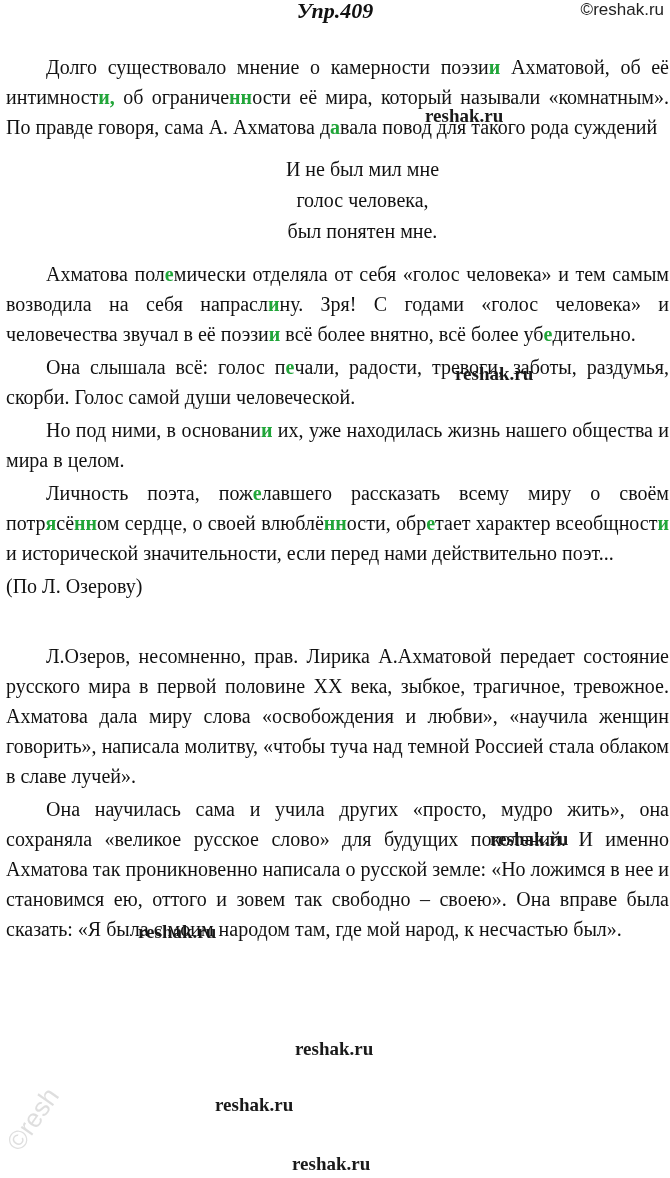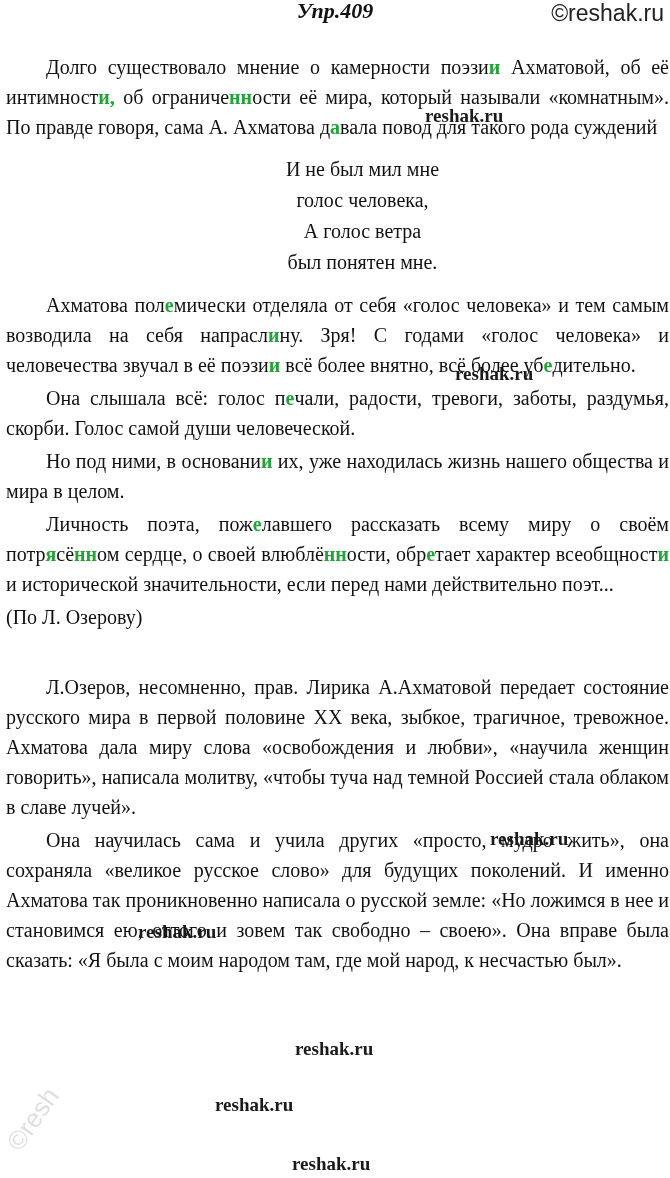--- a/index.html
+++ b/index.html
@@ -7,21 +7,21 @@
       width: 670px; height: 1178px; position: relative; overflow: hidden;
       font-family: "Liberation Serif", "DejaVu Serif", serif;
       color: #111111;
     }
     .header-title {
       position: absolute; top: -2px; left: 0; width: 670px; text-align: center;
       font-weight: bold; font-style: italic; font-size: 22px;
     }
     .header-brand {
       position: absolute; top: 0px; right: 6px;
-      font-family: "Liberation Sans", "DejaVu Sans", sans-serif; font-size: 23px; color: #222;
+      font-family: "Liberation Sans", "DejaVu Sans", sans-serif; font-size: 17px; color: #222;
     }
     .doc {
       position: absolute; top: 52px; left: 6px; width: 663px;
       font-size: 20px; line-height: 30px;
     }
     .p { text-align: justify; text-indent: 40px; margin: 0 0 3px 0; }
     .poem { text-align: center; margin: 12px; line-height: 31px; padding-left: 50px; }
     .poem-line { display: block; }
     .attribution { text-align: left; margin: 2px 0 0 0; }
     .gap { height: 40px; }
@@ -42,21 +42,20 @@
 <div>
   <div class="header-title">Упр.409</div>
   <div class="header-brand">©reshak.ru</div>
 </div>
 
 <div class="doc">
   <p class="p"><span>Долго существовало мнение о камерности поэзи</span><span class="hl" style="color: rgb(33, 165, 57);">и</span><span> Ахматовой, об её интимност</span><span class="hl" style="color: rgb(33, 165, 57);">и,</span><span> об ограниче</span><span class="hl" style="color: rgb(33, 165, 57);">нн</span><span>ости её мира, который называли «комнатным». По правде говоря, сама А. Ахматова д</span><span class="hl" style="color: rgb(33, 165, 57);">а</span><span>вала повод для такого рода суждений</span></p>
   <div class="poem">
     <span class="poem-line">И не был мил мне</span>
     <span class="poem-line">голос человека,</span>
-    <span class="poem-line">А голос ветра</span>
     <span class="poem-line">был понятен мне.</span>
   </div>
   <p class="p"><span>Ахматова пол</span><span class="hl" style="color: rgb(33, 165, 57);">е</span><span>мически отделяла от себя «голос человека» и тем самым возводила на себя напрасл</span><span class="hl" style="color: rgb(33, 165, 57);">и</span><span>ну. Зря! С годами «голос человека» и человечества звучал в её поэзи</span><span class="hl" style="color: rgb(33, 165, 57);">и</span><span> всё более внятно, всё более уб</span><span class="hl" style="color: rgb(33, 165, 57);">е</span><span>дительно.</span></p>
   <p class="p"><span>Она слышала всё: голос п</span><span class="hl" style="color: rgb(33, 165, 57);">е</span><span>чали, радости, тревоги, заботы, раздумья, скорби. Голос самой души человеческой.</span></p>
   <p class="p"><span>Но под ними, в основани</span><span class="hl" style="color: rgb(33, 165, 57);">и</span><span> их, уже находилась жизнь нашего общества и мира в целом.</span></p>
   <p class="p"><span>Личность поэта, пож</span><span class="hl" style="color: rgb(33, 165, 57);">е</span><span>лавшего рассказать всему миру о своём потр</span><span class="hl" style="color: rgb(33, 165, 57);">я</span><span>сё</span><span class="hl" style="color: rgb(33, 165, 57);">нн</span><span>ом сердце, о своей влюблё</span><span class="hl" style="color: rgb(33, 165, 57);">нн</span><span>ости, обр</span><span class="hl" style="color: rgb(33, 165, 57);">е</span><span>тает характер всеобщност</span><span class="hl" style="color: rgb(33, 165, 57);">и</span><span> и исторической значительности, если перед нами действительно поэт...</span></p>
   <p class="attribution">(По Л. Озерову)</p>
   <div class="gap"></div>
   <p class="p">Л.Озеров, несомненно, прав. Лирика А.Ахматовой передает состояние русского мира в первой половине XX века, зыбкое, трагичное, тревожное. Ахматова дала миру слова «освобождения и любви», «научила женщин говорить», написала молитву, «чтобы туча над темной Россией стала облаком в славе лучей».</p>
   <p class="p">Она научилась сама и учила других «просто, мудро жить», она сохраняла «великое русское слово» для будущих поколений. И именно Ахматова так проникновенно написала о русской земле: «Но ложимся в нее и становимся ею, оттого и зовем так свободно – своею». Она вправе была сказать: «Я была с моим народом там, где мой народ, к несчастью был».</p>

